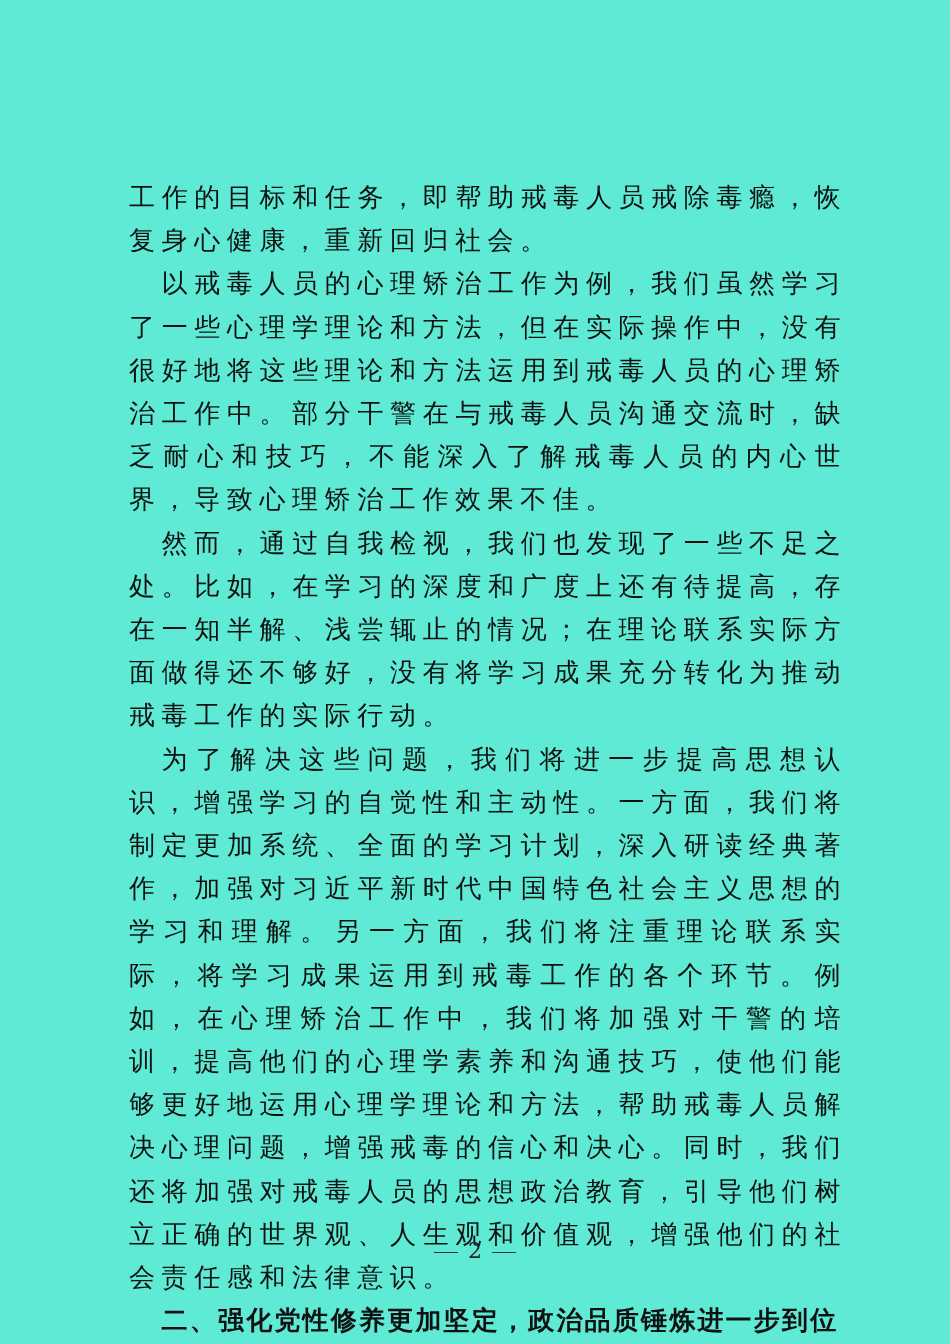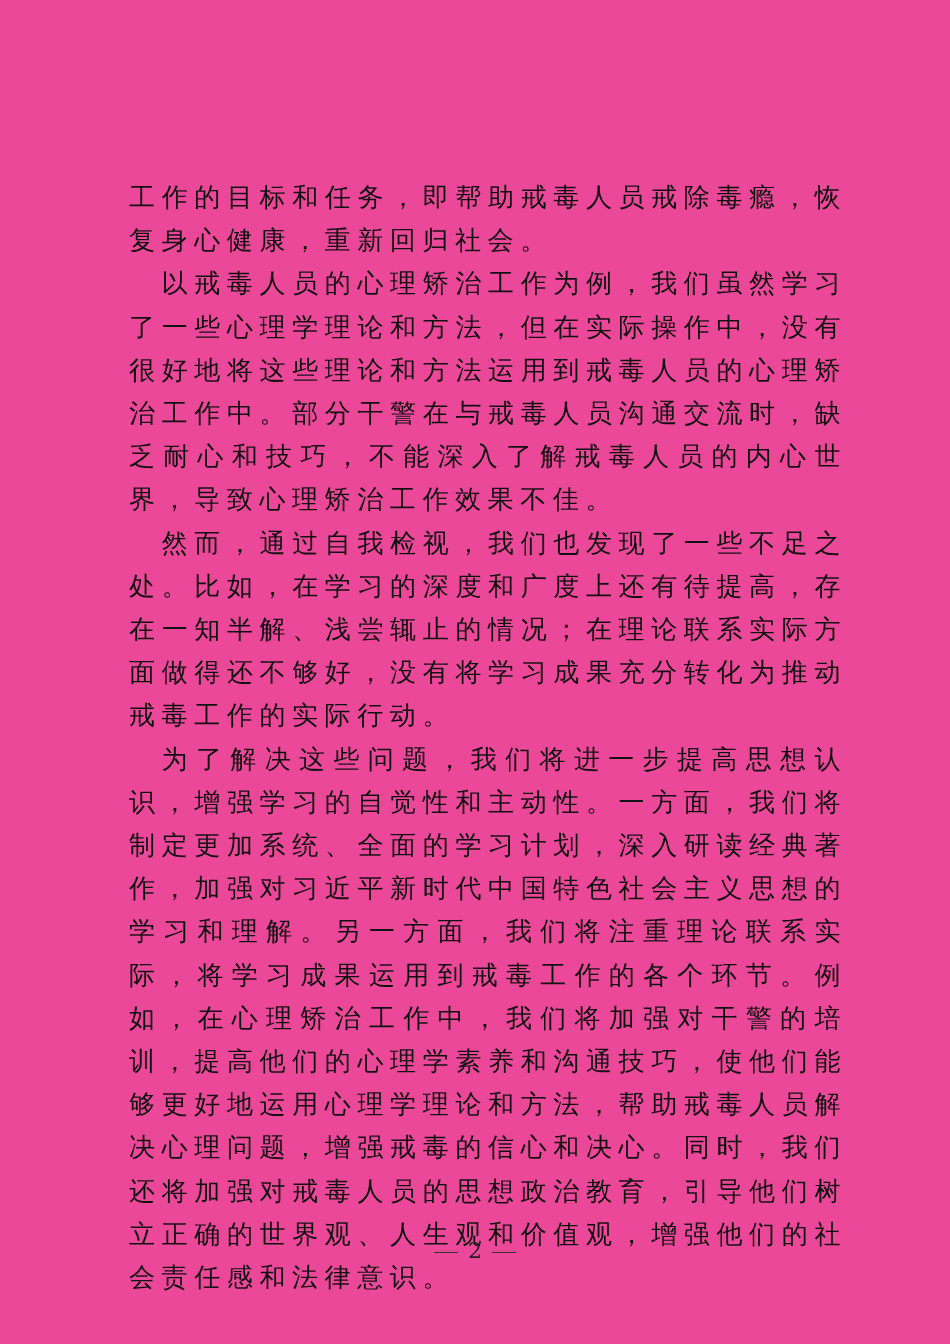--- a/index.html
+++ b/index.html
@@ -13,21 +13,21 @@
       position: relative;
       overflow: hidden;
       font-family: "DejaVu Serif", "Liberation Serif", serif;
       color: #111111;
     }
     .page {
       position: absolute;
       left: 0; top: 0;
       width: 950px;
       height: 1344px;
-      background: #ec4899;
+      background: #5eead4;
     }
     .body-text {
       position: absolute;
       left: 129px;
       top: 176px;
       width: 718px;
     }
     .para {
       margin: 0;
       font-size: 26px;
@@ -71,18 +71,19 @@
   </style>
 </head>
 <body>
 
 <div class="page">
   <div class="body-text">
     <p class="para no-indent">工作的目标和任务，即帮助戒毒人员戒除毒瘾，恢复身心健康，重新回归社会。</p>
     <p class="para">以戒毒人员的心理矫治工作为例，我们虽然学习了一些心理学理论和方法，但在实际操作中，没有很好地将这些理论和方法运用到戒毒人员的心理矫治工作中。部分干警在与戒毒人员沟通交流时，缺乏耐心和技巧，不能深入了解戒毒人员的内心世界，导致心理矫治工作效果不佳。</p>
     <p class="para">然而，通过自我检视，我们也发现了一些不足之处。比如，在学习的深度和广度上还有待提高，存在一知半解、浅尝辄止的情况；在理论联系实际方面做得还不够好，没有将学习成果充分转化为推动戒毒工作的实际行动。</p>
     <p class="para">为了解决这些问题，我们将进一步提高思想认识，增强学习的自觉性和主动性。一方面，我们将制定更加系统、全面的学习计划，深入研读经典著作，加强对习近平新时代中国特色社会主义思想的学习和理解。另一方面，我们将注重理论联系实际，将学习成果运用到戒毒工作的各个环节。例如，在心理矫治工作中，我们将加强对干警的培训，提高他们的心理学素养和沟通技巧，使他们能够更好地运用心理学理论和方法，帮助戒毒人员解决心理问题，增强戒毒的信心和决心。同时，我们还将加强对戒毒人员的思想政治教育，引导他们树立正确的世界观、人生观和价值观，增强他们的社会责任感和法律意识。</p>
+    <p class="heading">二、强化党性修养更加坚定，政治品质锤炼进一步到位</p>
   </div>
 
   <div class="footer">
     <span class="dash"></span><span>2</span><span class="dash"></span>
   </div>
 </div>
 
 </body></html>

